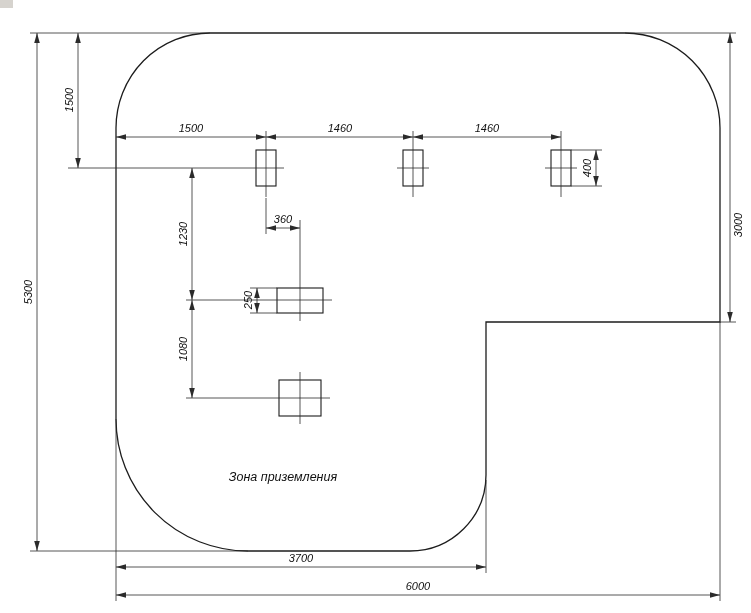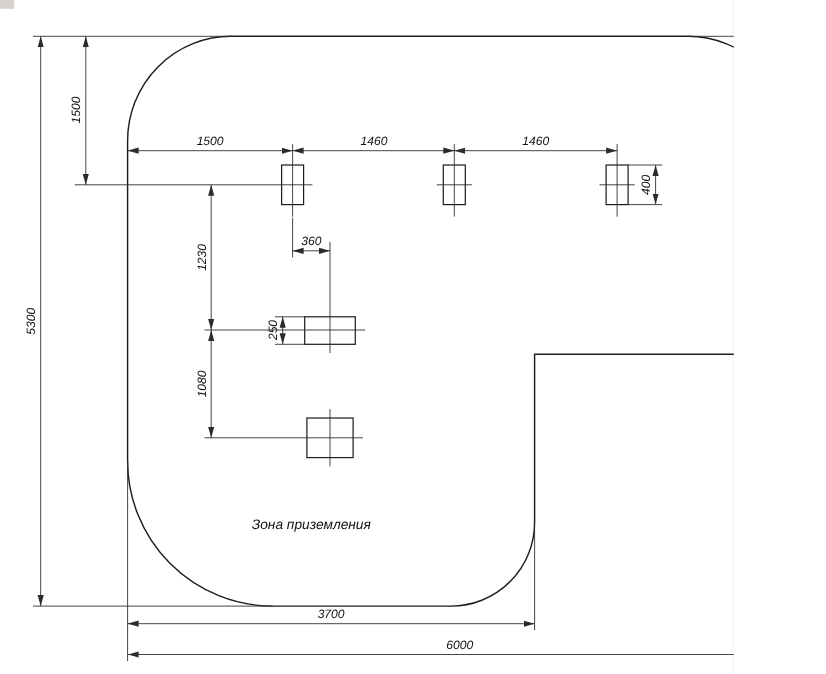--- a/index.html
+++ b/index.html
@@ -1,18 +1,18 @@
 <!DOCTYPE html>
 <html><head>
 <meta charset="utf-8">
 <style>
   html, body { margin: 0; padding: 0; background: #ffffff; }
   .canvas {
     position: relative;
-    width: 667px;
+    width: 751px;
     height: 613px;
     background: #86efac;
     overflow: hidden;
   }
   svg text {
     font-family: "Liberation Sans", sans-serif;
     font-style: italic;
     font-size: 11px;
     fill: #111111;
   }

